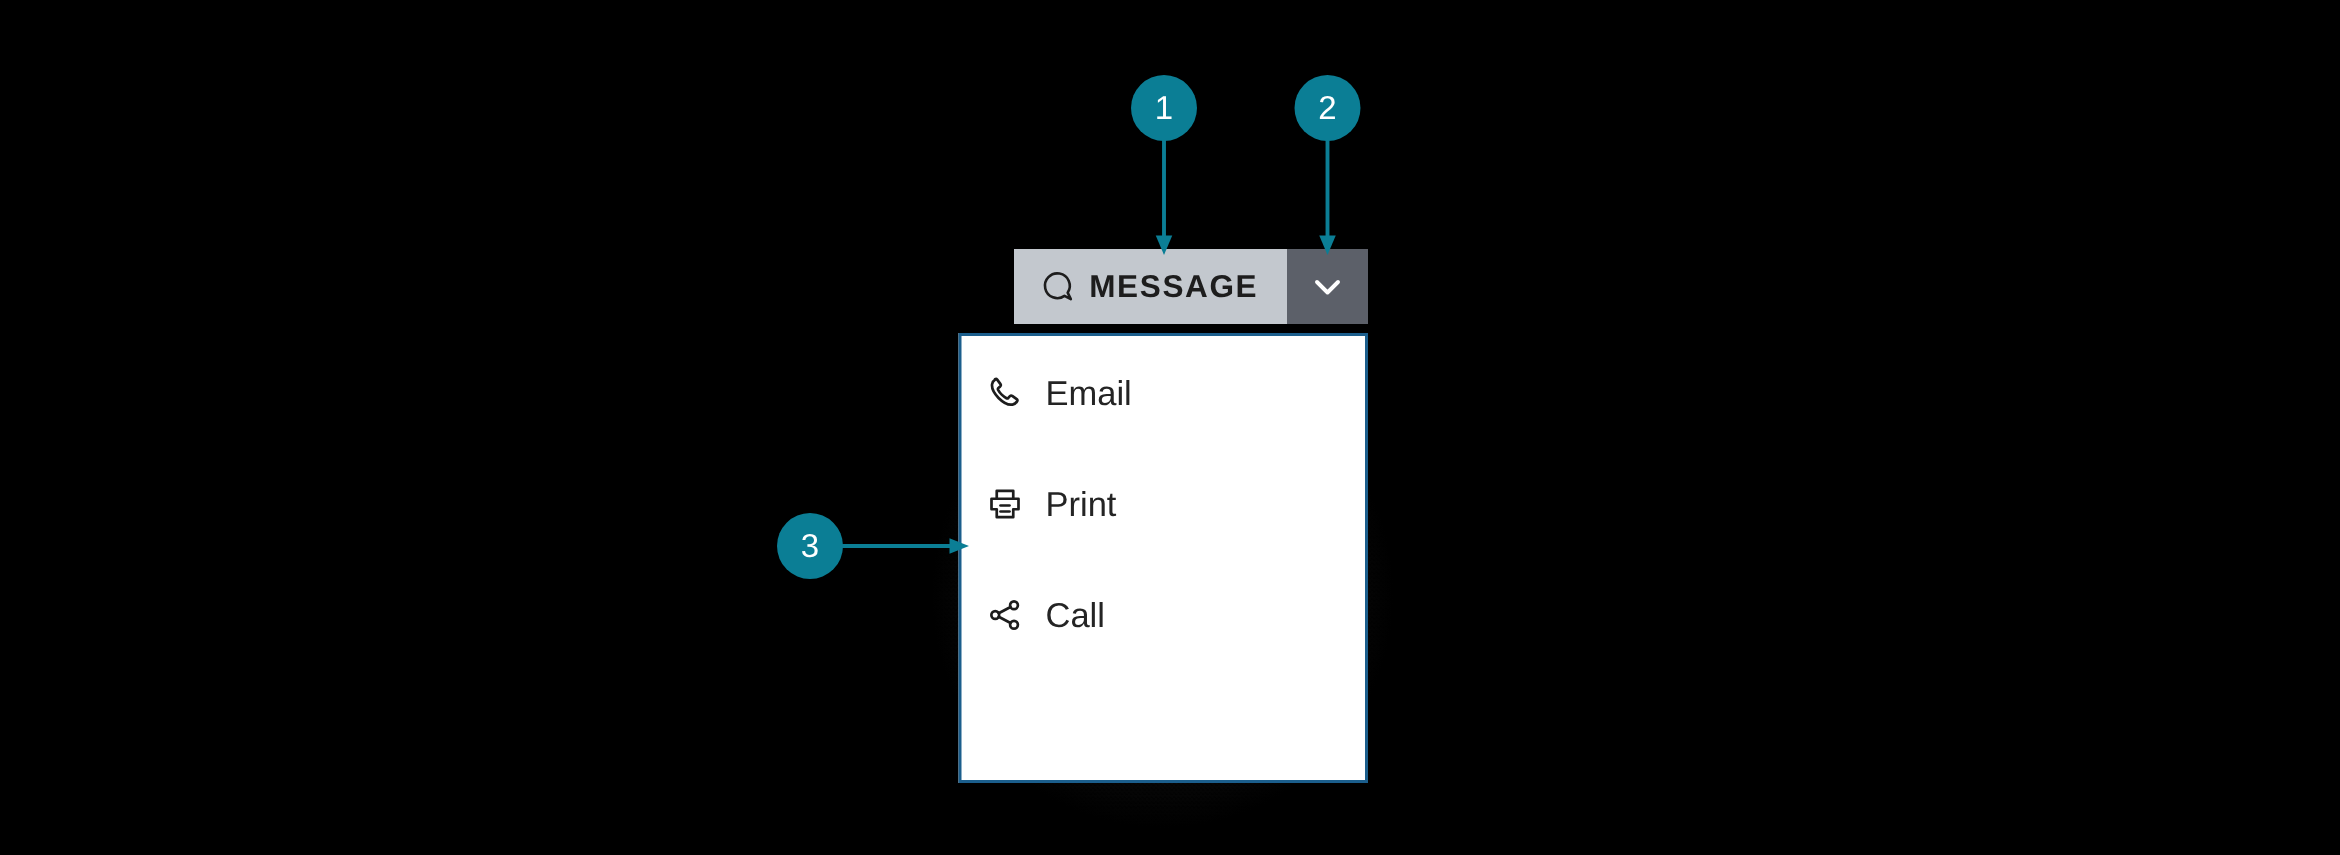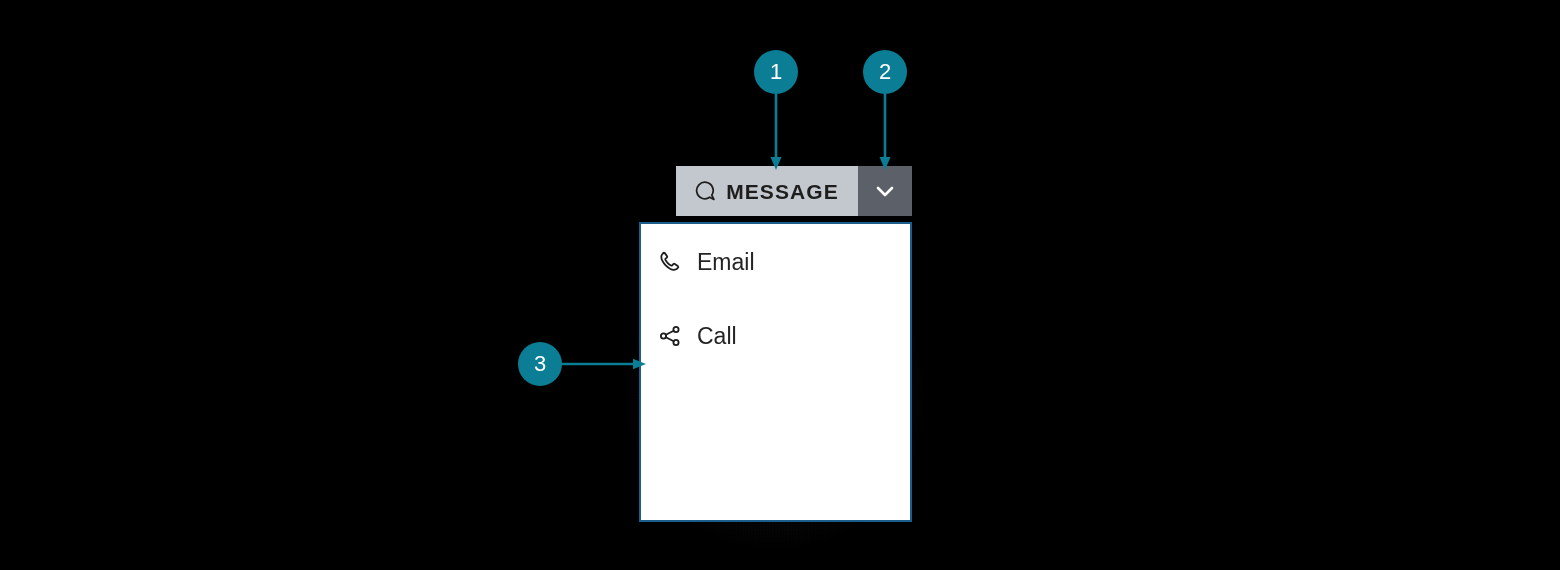--- a/index.html
+++ b/index.html
@@ -195,20 +195,31 @@
 
       <li class="menu-item">
         <span class="mi-icon">
           <svg width="24" height="24" viewBox="0 0 24 24" fill="none" stroke="#1d1d1d" stroke-width="1.8" stroke-linecap="round" stroke-linejoin="round">
             <path d="M5.6 2.9c-1.1 0.7 -2 1.9 -2.2 3.2 -0.4 2.6 1.5 6.3 4.3 9.2 2.9 2.9 6.7 4.9 9.3 4.4 1.3 -0.2 2.4 -1.1 3.1 -2.2 0.3 -0.5 0.2 -1 -0.3 -1.4l-3 -2.2c-0.5 -0.3 -1.1 -0.2 -1.5 0.2l-1.1 1.2c-0.3 0.3 -0.8 0.4 -1.2 0.2 -1.1 -0.6 -2.2 -1.4 -3.2 -2.4 -1 -1 -1.8 -2.1 -2.4 -3.2 -0.2 -0.4 -0.1 -0.9 0.2 -1.2l1.2 -1.1c0.4 -0.4 0.5 -1 0.2 -1.5l-2.2 -3c-0.4 -0.5 -0.9 -0.6 -1.4 -0.3z"></path>
           </svg>
         </span>
         <span class="mi-label">Email</span>
       </li>
 
+      <li class="menu-item">
+        <span class="mi-icon">
+          <svg width="24" height="24" viewBox="0 0 24 24" fill="none" stroke="#1d1d1d" stroke-width="1.8" stroke-linecap="round" stroke-linejoin="round">
+            <polyline points="6.5,8.5 6.5,3.2 17.5,3.2 17.5,8.5"></polyline>
+            <path d="M3 8.5h18v7h-3.5v5.3h-11v-5.3h-3.5z"></path>
+            <line x1="9" y1="13" x2="15" y2="13"></line>
+            <line x1="9" y1="17" x2="15" y2="17"></line>
+          </svg>
+        </span>
+        <span class="mi-label">Print</span>
+      </li>
 
       <li class="menu-item">
         <span class="mi-icon">
           <svg width="24" height="24" viewBox="0 0 24 24" fill="none" stroke="#1d1d1d" stroke-width="1.8" stroke-linecap="round" stroke-linejoin="round">
             <circle cx="18" cy="5.5" r="2.6"></circle>
             <circle cx="5.5" cy="12" r="2.6"></circle>
             <circle cx="18" cy="18.5" r="2.6"></circle>
             <line x1="7.8" y1="10.8" x2="15.7" y2="6.7"></line>
             <line x1="7.8" y1="13.2" x2="15.7" y2="17.3"></line>
           </svg>

